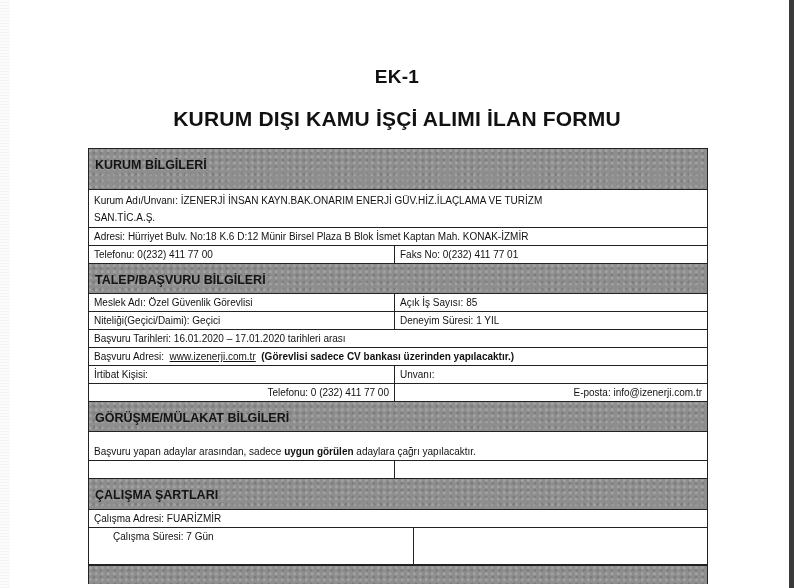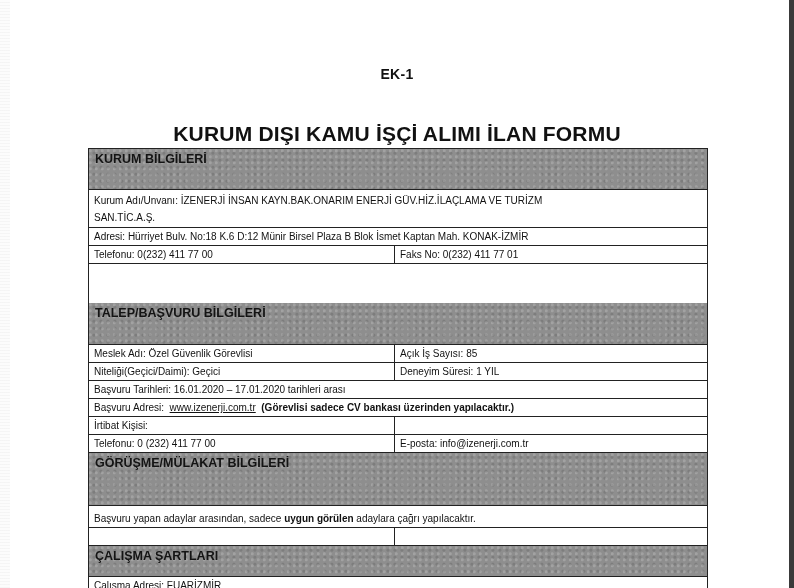--- a/index.html
+++ b/index.html
@@ -13,43 +13,43 @@
     position: absolute; top: 0; right: 0; width: 5px; height: 588px;
     background: #3a3a3a;
   }
   .scan-noise {
     position: absolute; left: 0; top: 0; width: 10px; height: 588px;
     background: repeating-linear-gradient(0deg, #eee 0 1px, #fafafa 1px 3px);
     opacity: .6;
   }
   .doc-code {
     position: absolute; left: 0; width: 794px; top: 66px;
-    text-align: center; font-weight: bold; font-size: 14px; letter-spacing: .3px;
+    text-align: center; font-weight: bold; font-size: 19px; letter-spacing: .3px;
   }
   .doc-title {
-    position: absolute; left: 0; width: 794px; top: 122px;
+    position: absolute; left: 0; width: 794px; top: 107px;
     text-align: center; font-weight: bold; font-size: 21px; letter-spacing: .2px;
   }
   .form-table {
     position: absolute; left: 88px; top: 148px; width: 618px;
     border-left: 1.5px solid #222; border-right: 1.5px solid #222;
   }
   .row { display: flex; border-bottom: 1.2px solid #222; font-size: 10px; line-height: 17px; }
   .row .cell { padding: 0 5px; box-sizing: border-box; }
   .row .left { width: 306px; border-right: 1.2px solid #222; }
   .row .right { flex: 1; }
   .row .full { flex: 1; }
   .section-header {
     background-color: #8e8e8e;
     background-image:
       radial-gradient(circle at 20% 30%, rgba(255,255,255,.18) 0 1px, transparent 2px),
       radial-gradient(circle at 70% 60%, rgba(0,0,0,.12) 0 1px, transparent 2px);
     background-size: 6px 6px, 7px 7px;
     border-top: 1.5px solid #222; border-bottom: 1.5px solid #222;
-    font-weight: bold; font-size: 12.5px; padding: 3px 6px; box-sizing: border-box;
+    font-weight: bold; font-size: 12.5px; padding: 9px 6px; box-sizing: border-box;
     color: #141414;
   }
   .tall-17 { height: 17px; }
   .link { text-decoration: underline; }
   b { font-weight: bold; }
 </style>
 </head>
 <body>
 
 <div class="scan-noise"></div>
@@ -68,48 +68,49 @@
     </div>
   </div>
   <div class="row">
     <div class="cell full">Adresi: Hürriyet Bulv. No:18 K.6 D:12 Münir Birsel Plaza B Blok İsmet Kaptan Mah. KONAK-İZMİR</div>
   </div>
   <div class="row">
     <div class="cell left">Telefonu: 0(232) 411 77 00</div>
     <div class="cell right">Faks No: 0(232) 411 77 01</div>
   </div>
 
-  <div class="section-header" style="height:42px;border-top:none;margin-top:39px;">TALEP/BAŞVURU BİLGİLERİ</div>
+  <div class="section-header" style="height:30px;border-top:none;">TALEP/BAŞVURU BİLGİLERİ</div>
   <div class="row">
     <div class="cell left">Meslek Adı:  Özel Güvenlik Görevlisi</div>
     <div class="cell right">Açık İş Sayısı:  85</div>
   </div>
   <div class="row">
     <div class="cell left">Niteliği(Geçici/Daimi): Geçici</div>
     <div class="cell right">Deneyim Süresi: 1 YIL</div>
   </div>
   <div class="row">
     <div class="cell full">Başvuru Tarihleri: 16.01.2020 – 17.01.2020 tarihleri arası</div>
   </div>
   <div class="row">
     <div class="cell full">
       <span style="white-space:pre;">Başvuru Adresi:  </span><span class="link">www.izenerji.com.tr</span><b style="white-space:pre;">  (Görevlisi sadece CV bankası üzerinden yapılacaktır.)</b>
     </div>
   </div>
   <div class="row">
     <div class="cell left">İrtibat Kişisi:</div>
+    <div class="cell right">Unvanı:</div>
   </div>
-  <div class="row" style="border-bottom:none;">
+  <div class="row" style="border-bottom:none;text-align:right;">
     <div class="cell left">Telefonu: 0 (232) 411 77 00</div>
     <div class="cell right">E-posta: info@izenerji.com.tr</div>
   </div>
 
-  <div class="section-header" style="height:54px;">GÖRÜŞME/MÜLAKAT BİLGİLERİ</div>
+  <div class="section-header" style="height:31px;">GÖRÜŞME/MÜLAKAT BİLGİLERİ</div>
   <div class="row">
-    <div class="cell full" style="padding-top:4px;">
+    <div class="cell full" style="padding-top:11px;">
       <span style="white-space:pre;">Başvuru yapan adaylar arasından, sadece </span><b>uygun görülen</b><span style="white-space:pre;"> adaylara çağrı yapılacaktır.</span>
     </div>
   </div>
   <div class="row" style="border-bottom:none;">
     <div class="cell left tall-17"></div>
     <div class="cell right tall-17"></div>
   </div>
 
   <div class="section-header" style="height:32px;">ÇALIŞMA ŞARTLARI</div>
   <div class="row">

